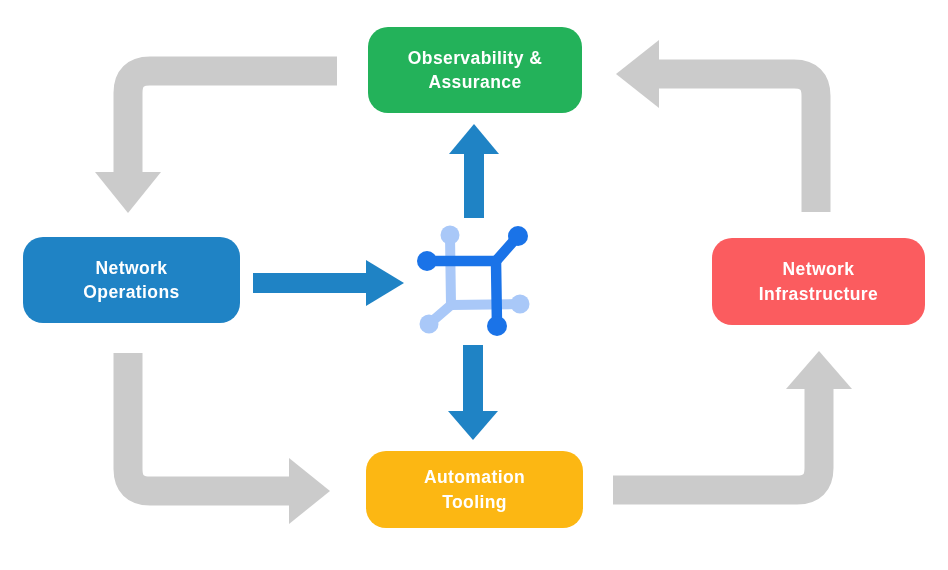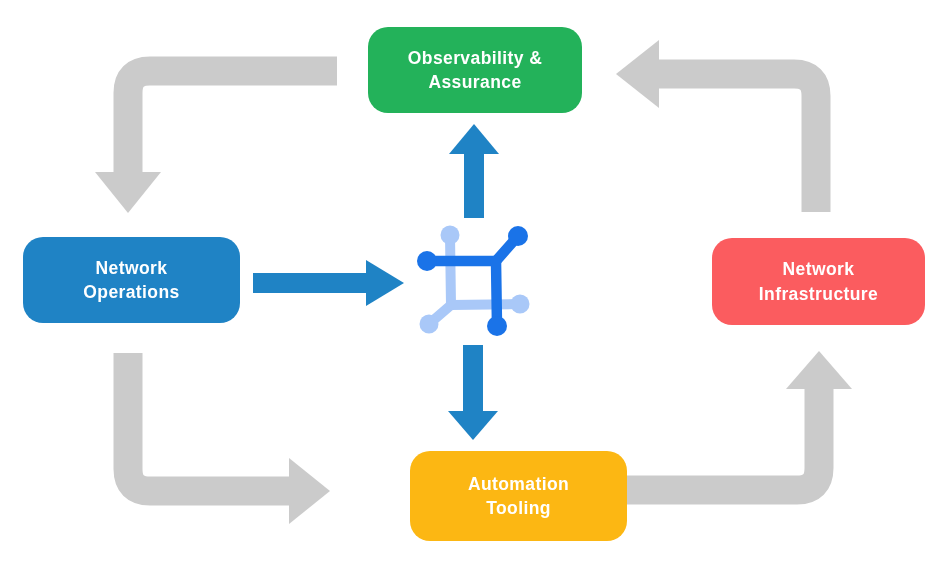--- a/index.html
+++ b/index.html
@@ -35,21 +35,21 @@
     color: #ffffff;
     font-size: 17.5px;
     font-weight: 700;
     line-height: 1.38;
     letter-spacing: 0.4px;
     white-space: pre-line;
   }
   .node-observability { left: 368px; top: 27px;  width: 214px; height: 86px; }
   .node-operations    { left: 23px;  top: 237px; width: 217px; height: 86px; }
   .node-infrastructure{ left: 712px; top: 238px; width: 213px; height: 87px; }
-  .node-automation    { left: 366px; top: 451px; width: 217px; height: 90px; margin-left: 44px; }
+  .node-automation    { left: 366px; top: 451px; width: 217px; height: 77px; }
 </style>
 </head>
 <body>
 
 <div class="canvas">
 
   <svg class="arrow-layer" width="948" height="570" viewBox="0 0 948 570" xmlns="http://www.w3.org/2000/svg">
 
     <g>
       <path d="M 337 71 L 150 71 Q 128 71 128 93 L 128 173" fill="none" stroke-width="29" stroke="#CBCBCB"></path>

